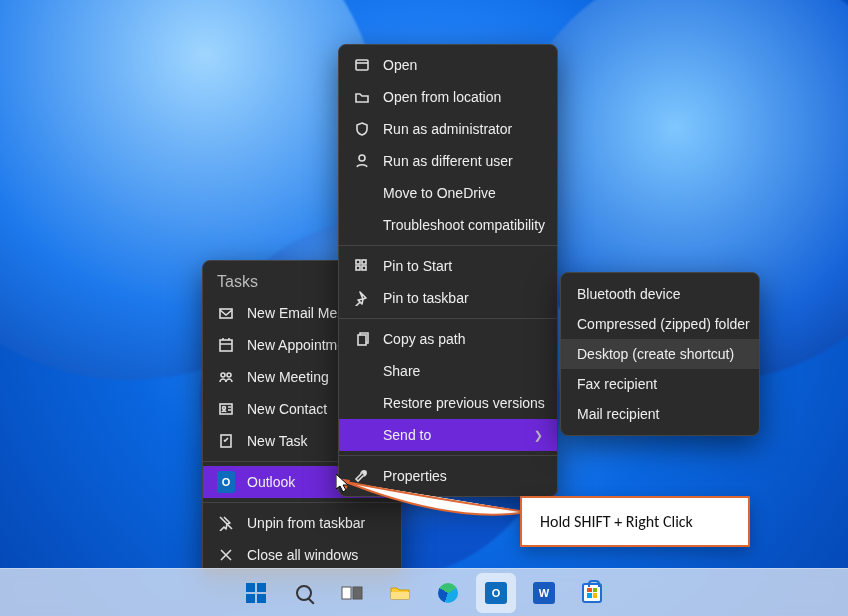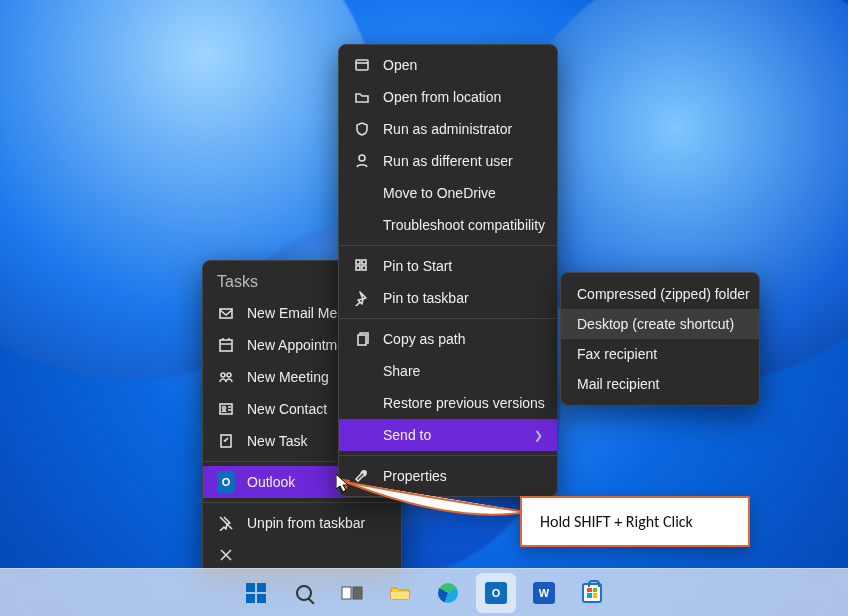--- a/index.html
+++ b/index.html
@@ -146,20 +146,21 @@
         </span>
   <span class="lbl">Unpin from taskbar</span>
       </div>
       <div class="menu-item">
         <span class="icon">
           <svg width="16" height="16" fill="none" stroke="#ddd" stroke-width="1.6">
             <line x1="3" y1="3" x2="13" y2="13"></line>
             <line x1="13" y1="3" x2="3" y2="13"></line>
           </svg>
         </span>
+  <span class="lbl">Close all windows</span>
       </div>
     </div>
 </div>
 
 <div id="ctx-menu" class="menu">
     <div class="menu-item">
       <span class="icon">
         <svg width="16" height="16" fill="none" stroke="#ddd" stroke-width="1.6">
           <rect x="2" y="3" width="12" height="10" rx="1"></rect>
           <path d="M2 6h12"></path>
@@ -248,20 +249,21 @@
       <span class="icon">
         <svg width="16" height="16" fill="none" stroke="#ddd" stroke-width="1.6">
           <path d="M11 3a3 3 0 00-4 3l-5 5 2 2 5-5a3 3 0 003-4l-2 2-1-1 2-2z"></path>
         </svg>
       </span>
     <span class="lbl">Properties</span>
     </div>
   </div>
 
 <div id="sendto-menu" class="menu">
+    <div class="submenu-item">Bluetooth device</div>
     <div class="submenu-item">Compressed (zipped) folder</div>
     <div class="submenu-item hovered">Desktop (create shortcut)</div>
     <div class="submenu-item">Fax recipient</div>
     <div class="submenu-item">Mail recipient</div>
   </div>
 
 <svg class="callout-svg" width="200" height="60">
   <path d="M196,40 Q120,52 14,10" fill="#fff" stroke="#d63" stroke-width="2"></path>
   <path d="M196,40 Q120,30 14,10" fill="#fff" stroke="#d63" stroke-width="2"></path>
   <polygon points="4,6 18,8 14,18" fill="#d63"></polygon>

